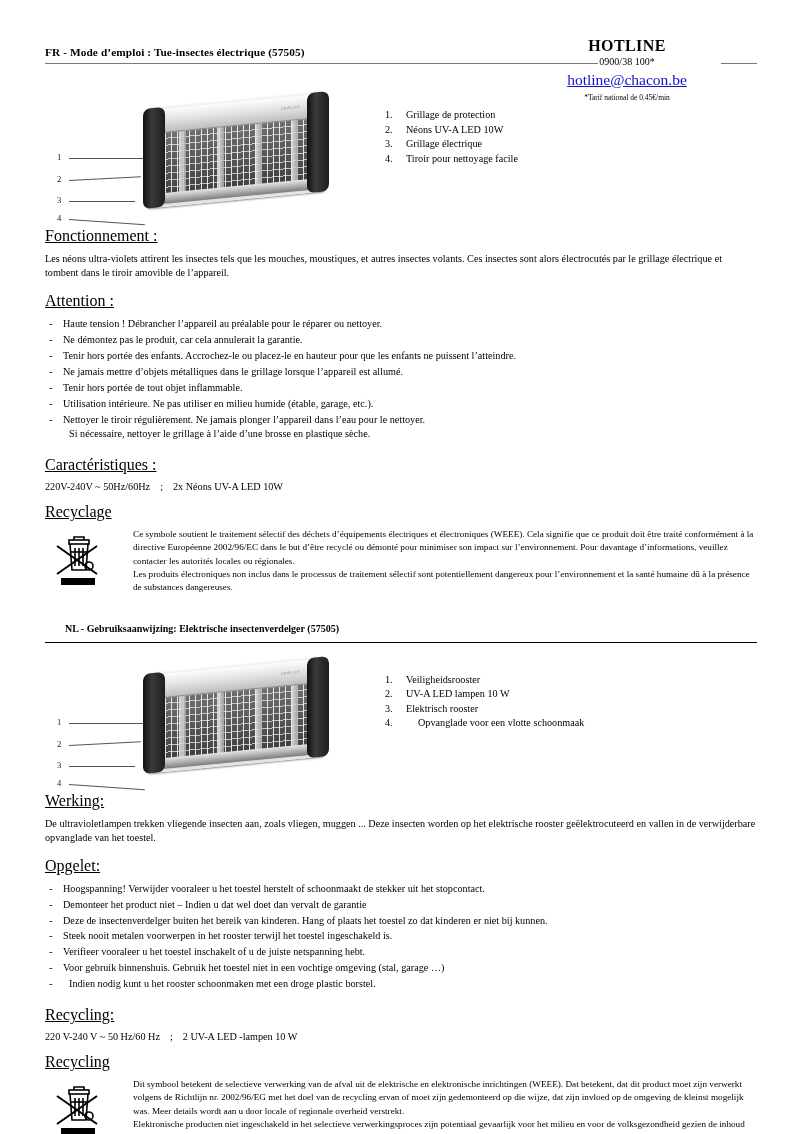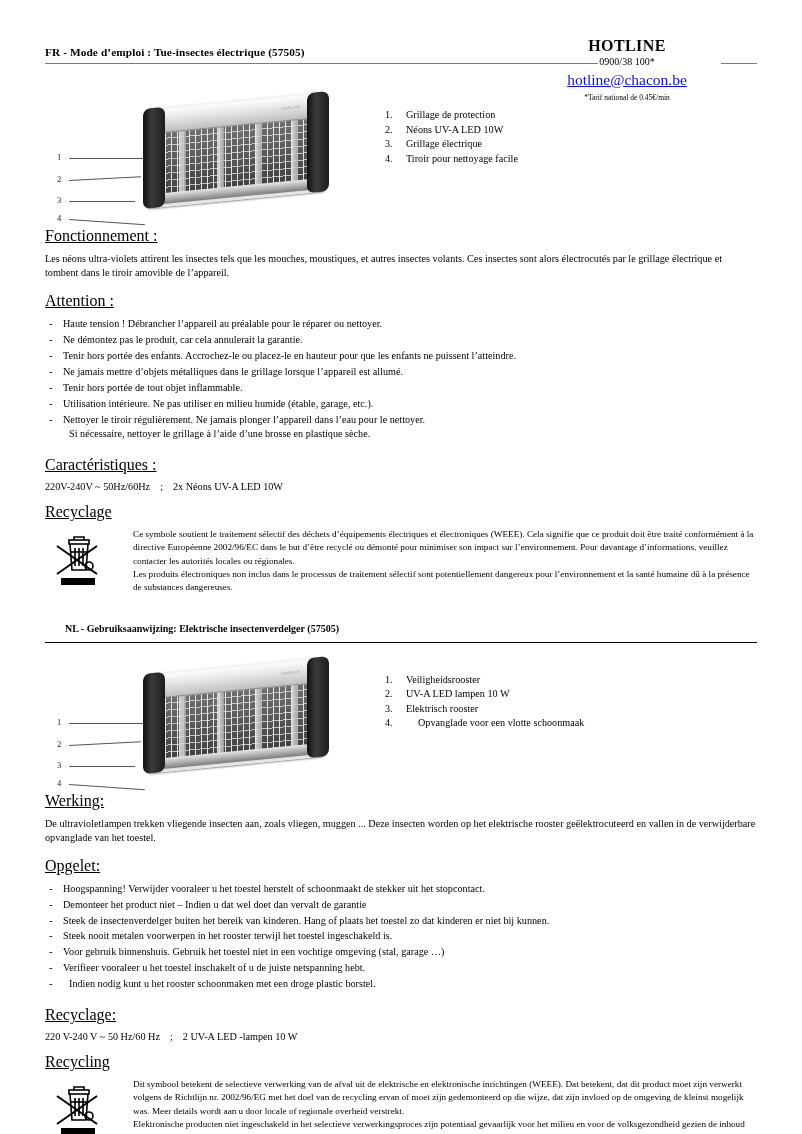--- a/index.html
+++ b/index.html
@@ -480,32 +480,32 @@
     <div class="blocksec">
       <div class="sub-head">Werking:</div>
       <p class="para">De ultravioletlampen trekken vliegende insecten aan, zoals vliegen, muggen ... Deze insecten worden op het elektrische rooster geëlektrocuteerd en vallen in de verwijderbare opvanglade van het toestel.</p>
     </div>
 
     <div>
       <div class="sub-head">Opgelet:</div>
       <ul class="dashlist">
         <li><span>Hoogspanning! Verwijder vooraleer u het toestel herstelt of schoonmaakt de stekker uit het stopcontact.</span></li>
         <li><span>Demonteer het product niet – Indien u dat wel doet dan vervalt de garantie</span></li>
-        <li><span>Steek de insectenverdelger buiten het bereik van kinderen. Hang of plaats het toestel zo dat kinderen er niet bij kunnen.</span></li>
+        <li><span>Deze de insectenverdelger buiten het bereik van kinderen. Hang of plaats het toestel zo dat kinderen er niet bij kunnen.</span></li>
         <li><span>Steek nooit metalen voorwerpen in het rooster terwijl het toestel ingeschakeld is.</span></li>
+        <li><span>Verifieer vooraleer u het toestel inschakelt of u de juiste netspanning hebt.</span></li>
         <li><span>Voor gebruik binnenshuis. Gebruik het toestel niet in een vochtige omgeving (stal, garage …)</span></li>
-        <li><span>Verifieer vooraleer u het toestel inschakelt of u de juiste netspanning hebt.</span></li>
         <li>
           <span class="cont">Indien nodig kunt u het rooster schoonmaken met een droge plastic borstel.</span>
         </li>
       </ul>
     </div>
 
     <div class="blocksec" style="margin-top:14px;">
-      <div class="sub-head">Recyclage:</div>
+      <div class="sub-head">Recycling:</div>
       <div class="spec-line">
         <span>220 V-240 V ~ 50 Hz/60 Hz</span><span class="sep">;</span><span>2 UV-A LED -lampen 10 W</span>
       </div>
     </div>
 
     <div>
       <div class="sub-head">Recycling</div>
       <div class="recy-wrap">
         <svg class="weee" viewBox="0 0 60 60">
           <g fill="none" stroke="#000" stroke-width="1.6">

